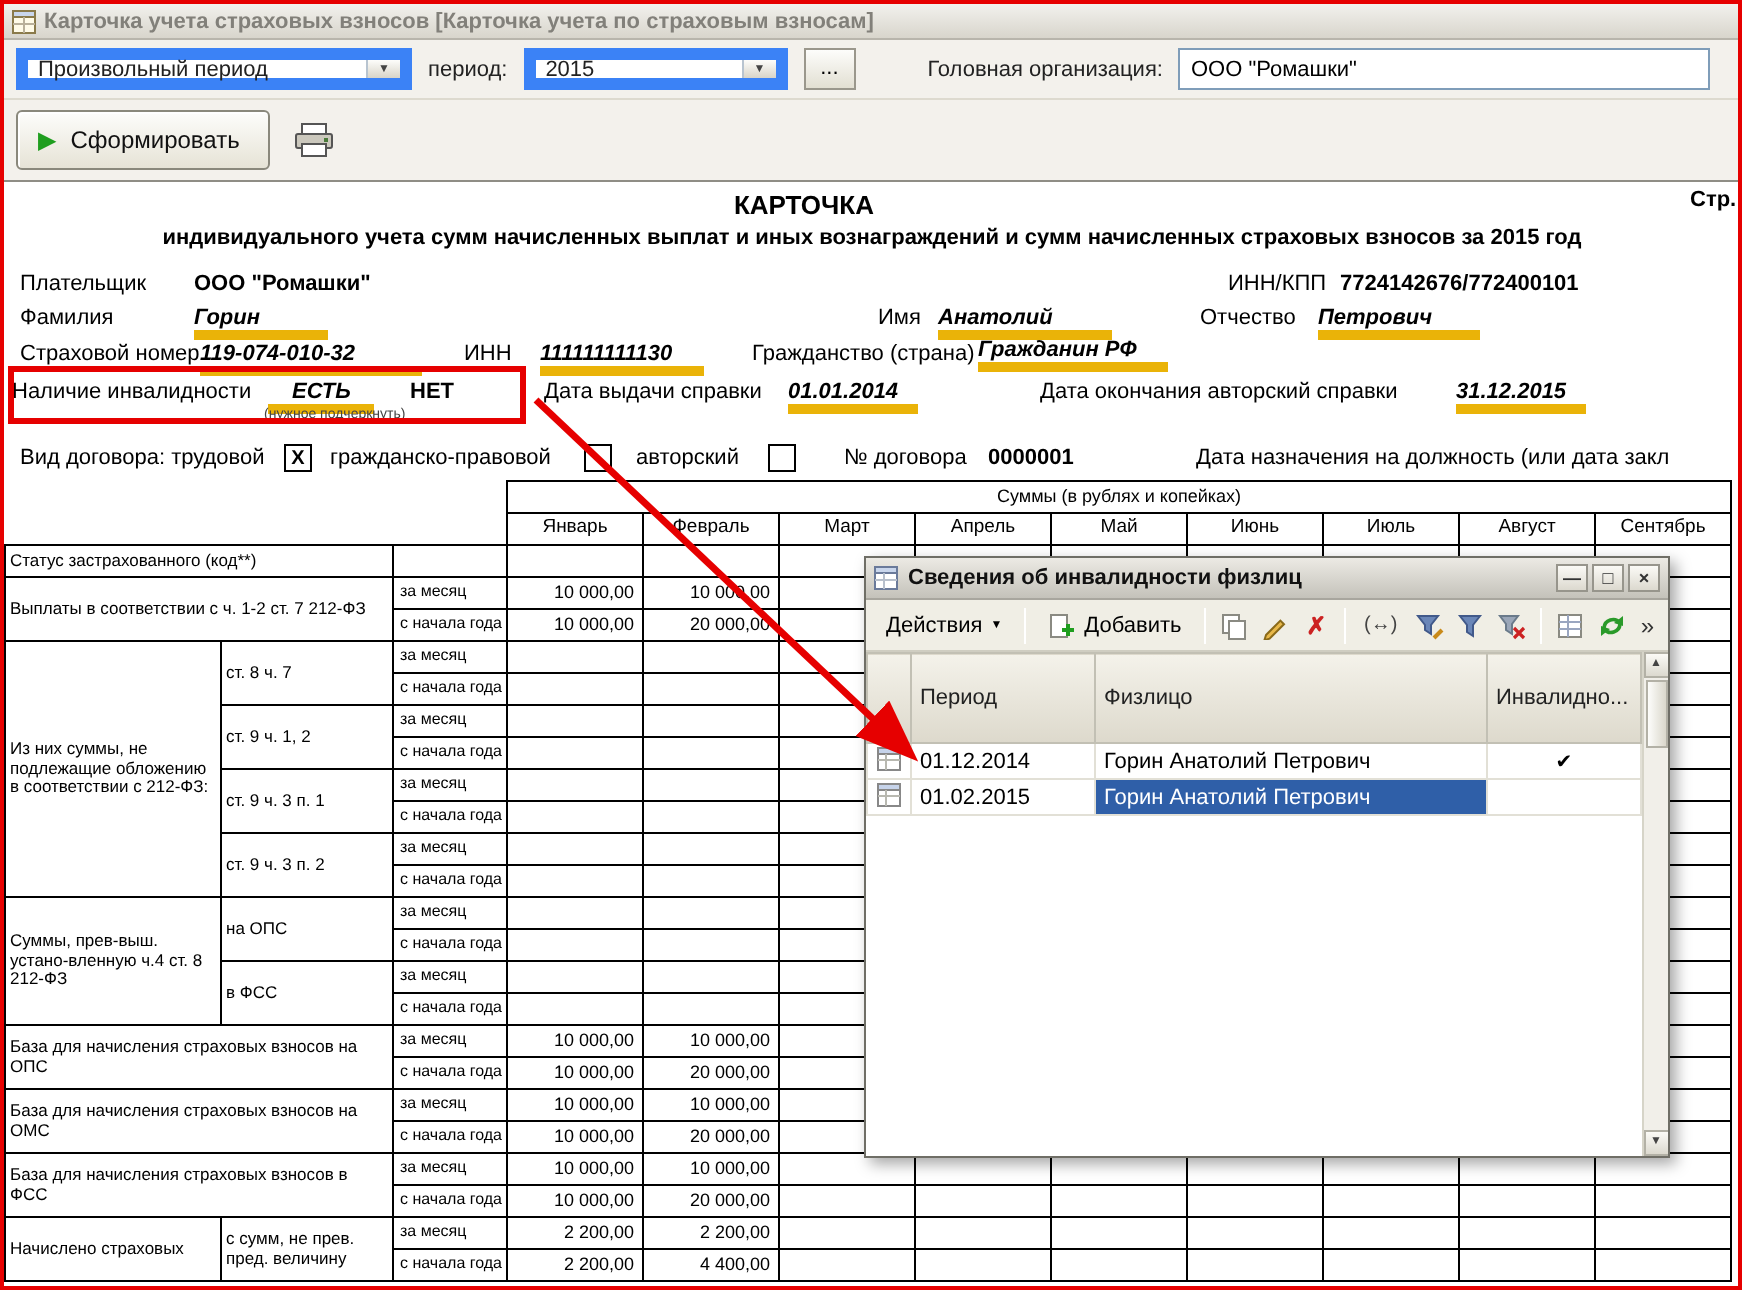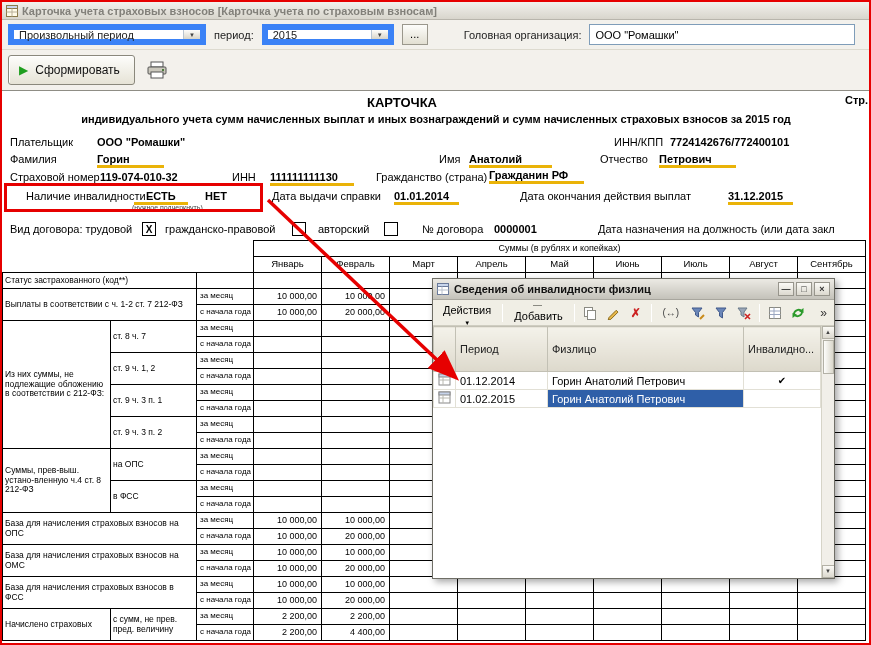--- a/index.html
+++ b/index.html
@@ -44,21 +44,21 @@
     background:linear-gradient(180deg,#fdfdfb,#e6e3d6);
     border:1px solid #8a887c; border-radius:3px; font-size:12px; color:#111;
     box-shadow: 1px 1px 0 #fff inset;
   }
   .genbtn .play { color:#1f9e1f; font-size:12px; }
   .iconbtn26 { width:28px; height:28px; display:flex; align-items:center; justify-content:center;
     background:transparent; border:1px solid transparent; }
   
   .doctext { position:absolute; font-size:11px; color:#000; white-space:nowrap; }
   .b { font-weight:bold; }
-  .u { border-bottom:3px solid #eab308; }
+  .u { border-bottom:5px solid #eab308;font-style:italic; }
   .center { text-align:center; }
   .cbx { position:absolute; width:14px; height:14px; border:1px solid #000; font-size:10px; font-weight:bold;
          text-align:center; line-height:13px; background:#fff; }
   .tinynote { position:absolute; font-size:7px; color:#444; }
   
   table.main { position:absolute; left:0; top:238px; border-collapse:collapse; table-layout:fixed; width:863px; background:#fff; }
   table.main td { border:1px solid #000; overflow:hidden; height:16px; padding:0 2px; font-size:8.5px; line-height:1.1; color:#000; }
   table.main td.nb { border:none; background:#fff; }
   table.main td.sums { text-align:center; height:13px; font-size:9px; }
   table.main td.mon  { text-align:center; height:15px; font-size:9.5px; }
@@ -80,21 +80,21 @@
     border-bottom:1px solid #a8a69e; display:flex; align-items:center; gap:5px; padding:0 4px;
     font-size:11px; font-weight:bold; color:#111;
   }
   .wbtn { width:16px; height:14px; border:1px solid #97958c; background:linear-gradient(180deg,#fbfaf6,#dcd9cf);
     font-size:9px; line-height:12px; text-align:center; color:#333; }
   .wbtns { margin-left:auto; display:flex; gap:2px; }
   .ptoolbar {
     height:26px; background:#f0eee5; border-bottom:1px solid #cfcdc1;
     display:flex; align-items:center; gap:3px; padding:0 4px; font-size:11px;
   }
-  .pbtn { display:flex; align-items:center; gap:4px; height:20px; padding:0 5px; border:1px solid transparent;flex-direction:column; }
+  .pbtn { display:flex; align-items:center; gap:4px; height:20px; padding:0 5px; border:1px solid transparent; }
   .tsep { width:1px; height:18px; background:#c6c4b8; border-right:1px solid #fff; margin:0 2px; }
   .ticon { width:20px; height:20px; display:flex; align-items:center; justify-content:center; border:1px solid transparent; }
   .chev { margin-left:auto; font-size:12px; color:#333; padding:0 3px; }
   .plist { flex:1; background:#fff; display:flex; overflow:hidden; }
   .plist .listcol { flex:1; }
   table.ptable { border-collapse:collapse; table-layout:fixed; width:100%; font-size:11px; }
   table.ptable th {
     height:17px; background:linear-gradient(180deg,#f4f2ea,#ddd9cc);
     border:1px solid #c2c0b4; font-weight:normal; text-align:left; padding:16px 4px;
     font-size:11px; color:#222; overflow:hidden; white-space:nowrap;
@@ -175,27 +175,27 @@
   <div class="doctext" style="left:598px; top:151px;">Отчество</div>
   <div class="doctext b u" style="left:657px; top:151px; padding-right:24px;">Петрович</div>
 
   <div class="doctext" style="left:8px; top:169px;">Страховой номер</div>
   <div class="doctext b u" style="left:98px; top:169px; padding-right:34px;">119-074-010-32</div>
   <div class="doctext" style="left:230px; top:169px;">ИНН</div>
   <div class="doctext b u" style="left:268px; top:169px; padding-right:16px;">111111111130</div>
   <div class="doctext" style="left:374px; top:169px;">Гражданство (страна)</div>
   <div class="doctext b u" style="left:487px; top:167px; padding-right:16px;text-align:center;">Гражданин РФ</div>
 
-  <div class="doctext" style="left:24px; top:188px;">Наличие инвалидности</div>
+  <div class="doctext" style="left:4px; top:188px;">Наличие инвалидности</div>
   <div class="doctext b u" style="left:132px; top:188px; padding:0 12px;">ЕСТЬ</div>
   <div class="doctext b" style="left:203px; top:188px;">НЕТ</div>
   <div class="tinynote" style="left:130px; top:202px;">(нужное подчеркнуть)</div>
   <div class="doctext" style="left:270px; top:188px;">Дата выдачи справки</div>
   <div class="doctext b u" style="left:392px; top:188px; padding-right:10px;">01.01.2014</div>
-  <div class="doctext" style="left:518px; top:188px;">Дата окончания действия выплат</div>
+  <div class="doctext" style="left:518px; top:188px;">Дата окончания авторский справки</div>
   <div class="doctext b u" style="left:726px; top:188px; padding-right:10px;">31.12.2015</div>
 
   <div class="doctext" style="left:8px; top:221px;">Вид договора: трудовой</div>
   <div class="cbx" style="left:140px; top:220px;">X</div>
   <div class="doctext" style="left:163px; top:221px;">гражданско-правовой</div>
   <div class="cbx" style="left:290px; top:220px;"></div>
   <div class="doctext" style="left:316px; top:221px;">авторский</div>
   <div class="cbx" style="left:382px; top:220px;"></div>
   <div class="doctext" style="left:420px; top:221px;">№ договора</div>
   <div class="doctext b" style="left:492px; top:221px;">0000001</div>

